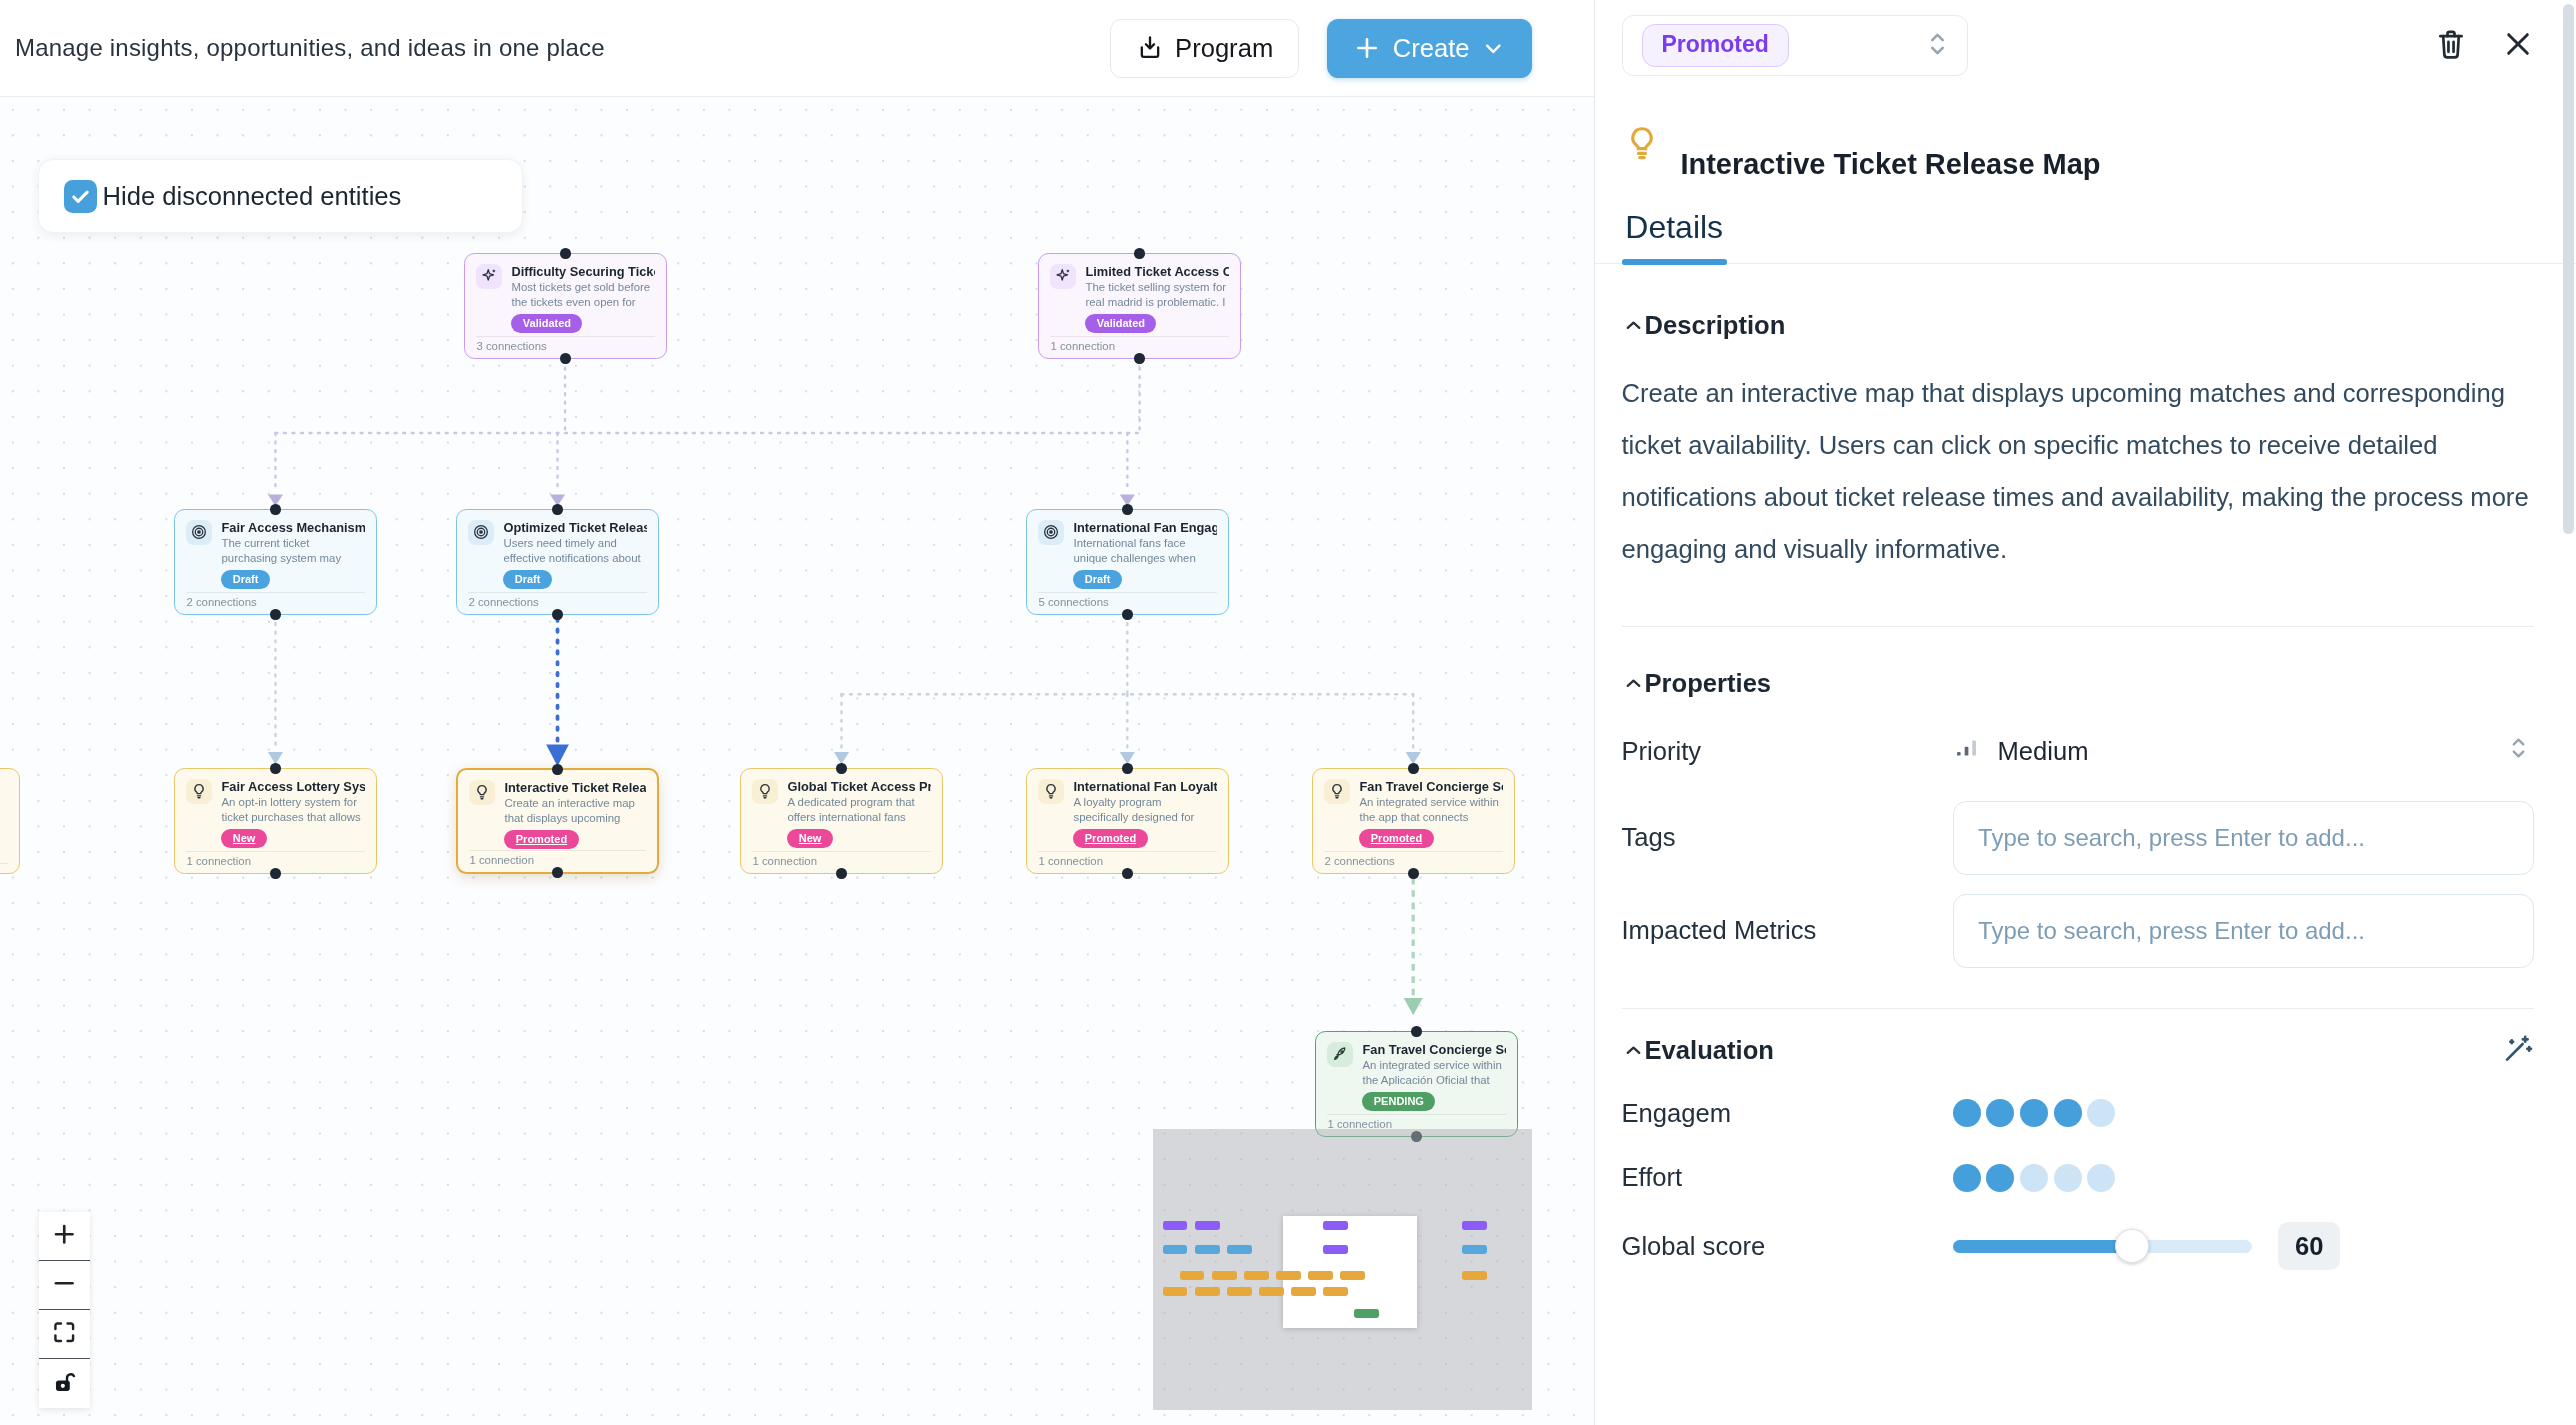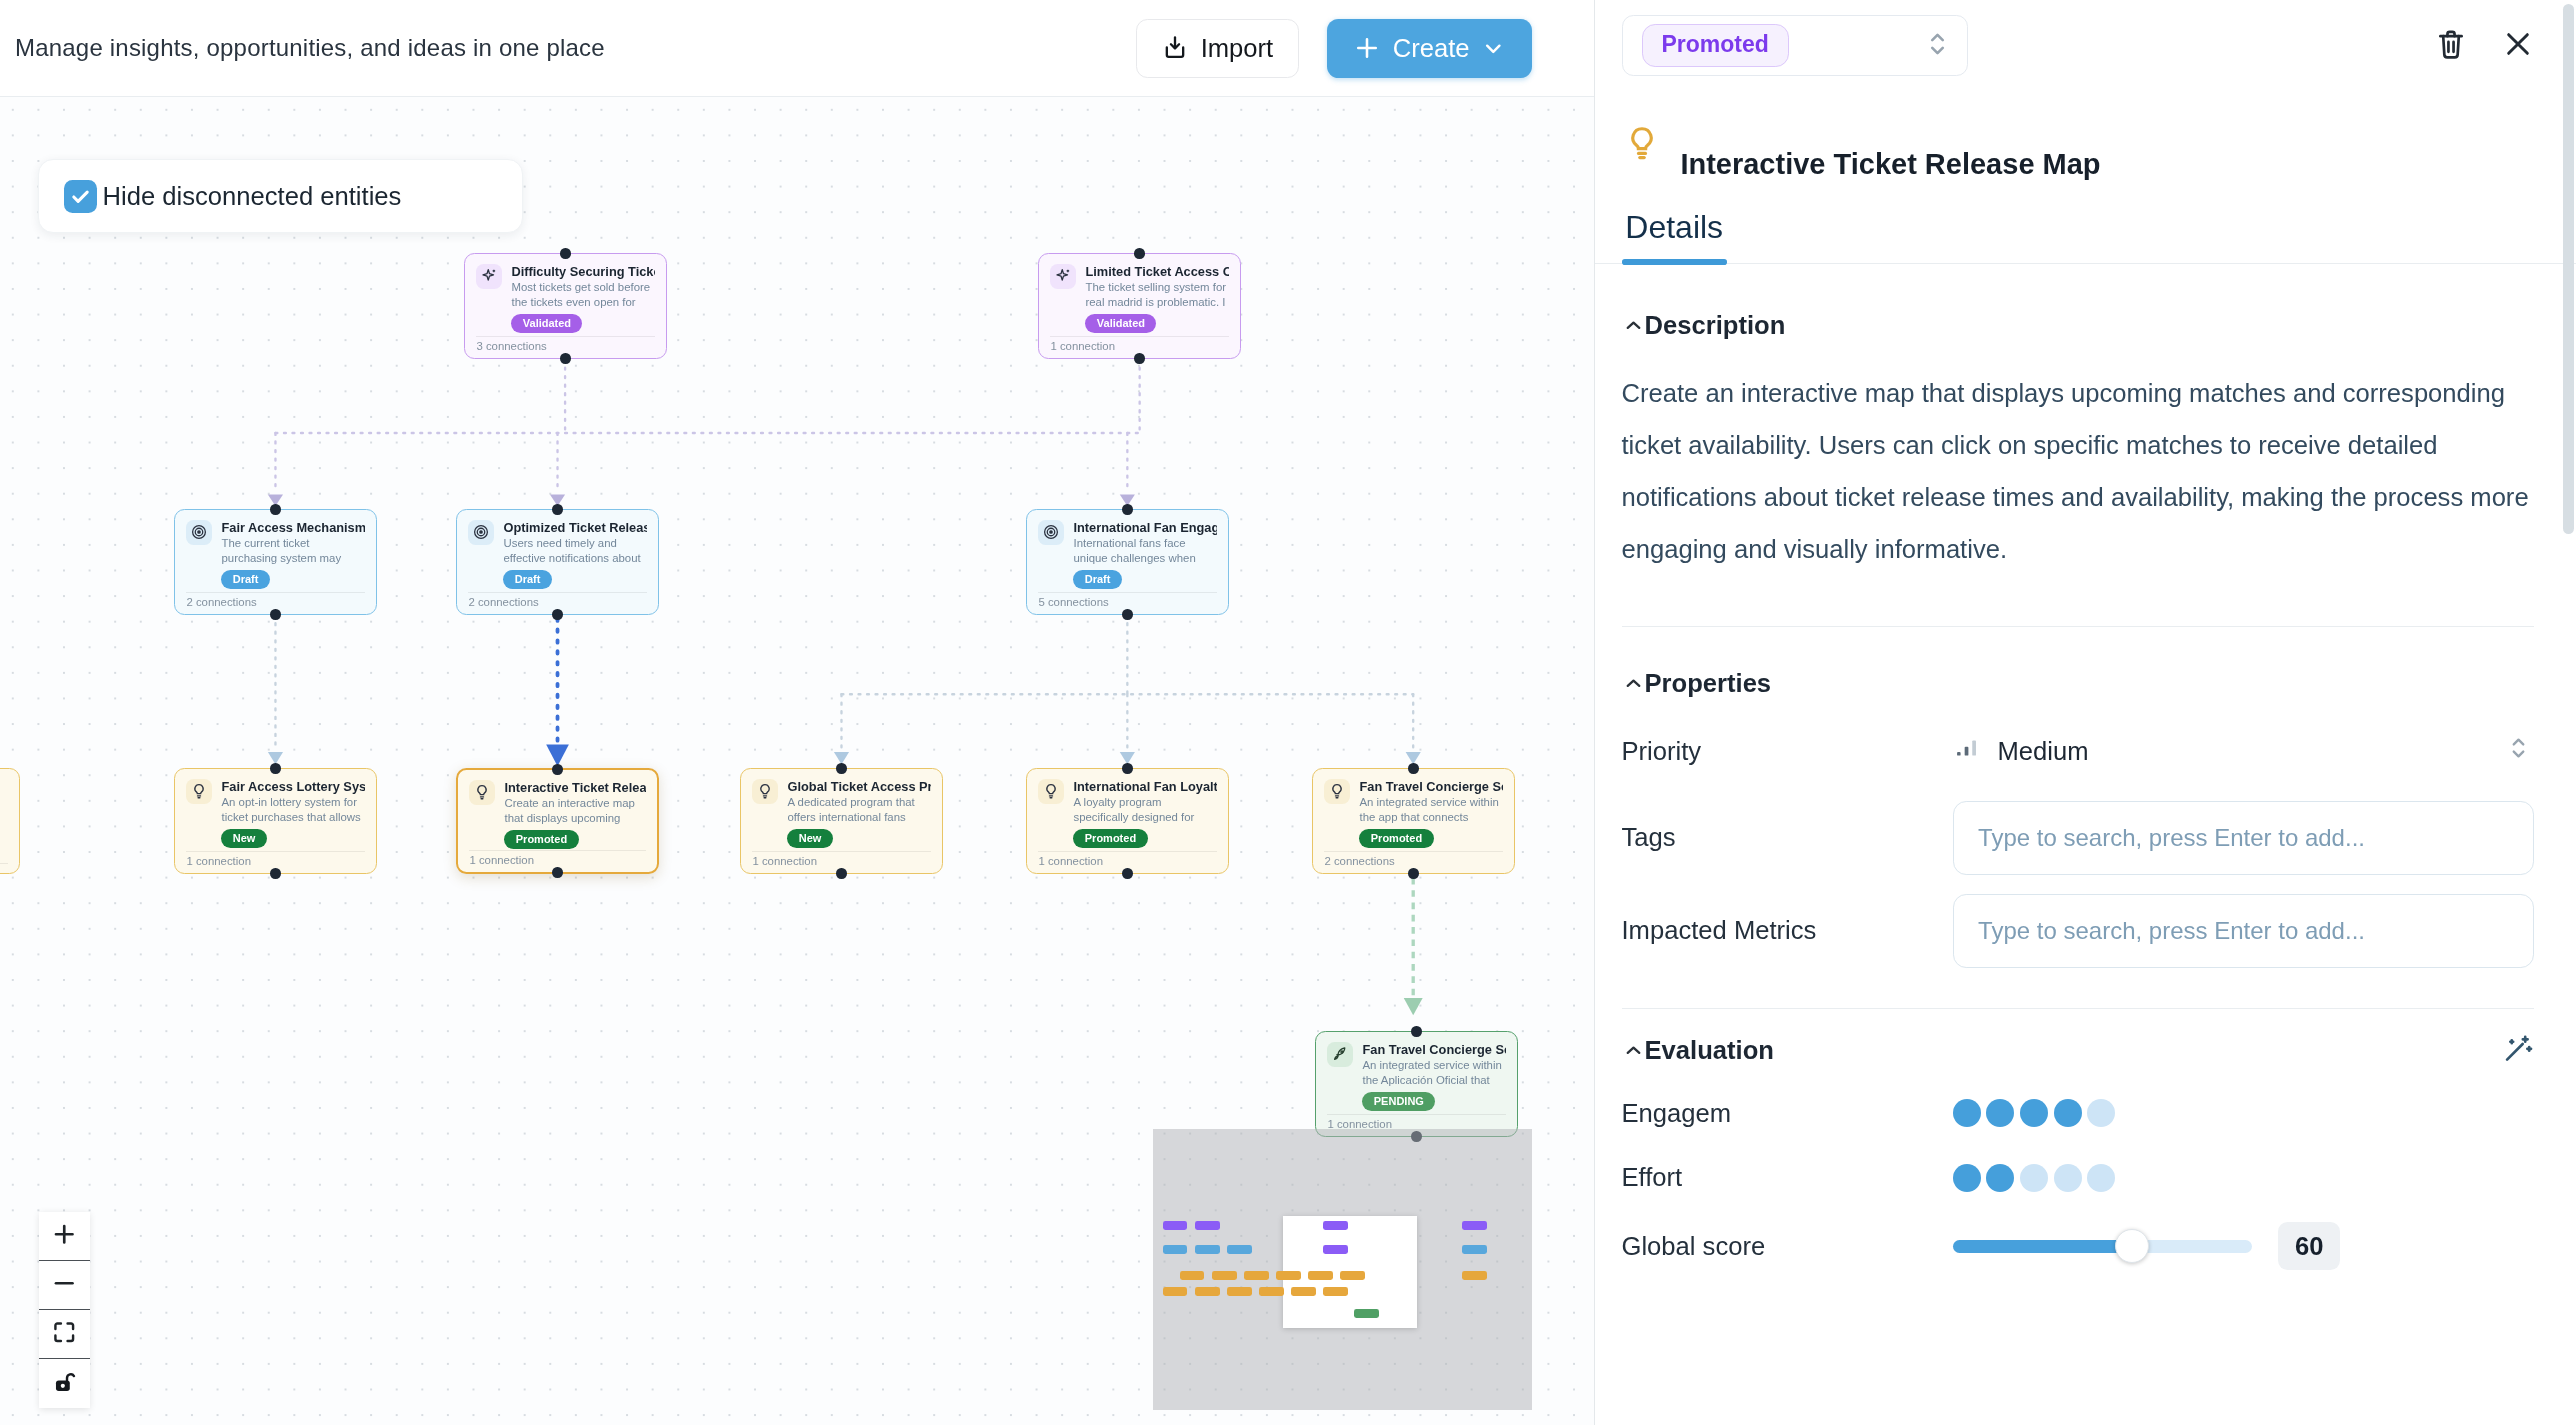--- a/index.html
+++ b/index.html
@@ -62,21 +62,21 @@
   .node--idea .n-icon { background: #f8efd4; }
   .node--solution .n-icon { background: #d8ecdd; }
   .n-ic { display: none; width: 18px; height: 18px; }
   .n-txt { flex: 1; min-width: 0; }
   .n-title { font-size: 12.8px; font-weight: bold; color: #1b2531; white-space: nowrap; overflow: hidden; }
   .n-desc { font-size: 11.4px; line-height: 14.7px; color: #73879a; max-height: 29px; overflow: hidden; margin-top: 1.9px; }
   .n-badge { margin: 4.7px 0 0 35px; align-self: flex-start; color: #fff; font-size: 11px; font-weight: bold;
              padding: 2.8px 11.4px 3.8px; border-radius: 10.4px; }
   .node--insight .n-badge { background: #a55fe8; }
   .node--opportunity .n-badge { background: #4aa3df; }
-  .node--idea .n-badge { background: #15803d; }
+  .node--idea .n-badge { background: #ec4899; text-decoration: underline; }
   .node--solution .n-badge { background: #4f9e63; }
   .n-foot { margin-top: auto; border-top: 0.9px solid rgba(0,0,0,.07); padding-top: 3.8px;
             font-size: 11.4px; color: #83919f; }
 
   
   .minimap { position: absolute; left: 1153px; top: 1032px; width: 379px; height: 281px;
              background: rgba(175,178,182,.5); z-index: 5; }
   .mm-viewport { position: absolute; left: 130px; top: 87px; width: 134px; height: 112px;
                  background: #fff; box-shadow: 0 0.9px 5.7px rgba(0,0,0,.18); }
   .mm-r { position: absolute; width: 24.6px; height: 8.5px; border-radius: 2.4px; }
@@ -159,21 +159,21 @@
       <div class="hdr-title">Manage insights, opportunities, and ideas in one place</div>
       <div class="hdr-actions">
         <button class="btn btn-import">
           <span>
               <svg width="28" height="28" viewBox="0 0 24 24" fill="none" stroke="#14181d" stroke-width="2" stroke-linecap="round" stroke-linejoin="round">
                 <path d="M12 3v9"></path>
                 <path d="M8.5 8.8L12 12.3l3.5-3.5"></path>
                 <path d="M5 11.5V18a1.6 1.6 0 0 0 1.6 1.6h10.8A1.6 1.6 0 0 0 19 18v-6.5"></path>
               </svg>
             </span>
-          <span>Import</span>
+          <span>Program</span>
         </button>
         <button class="btn btn-create">
           <span>
               <svg width="28" height="28" viewBox="0 0 24 24" fill="none" stroke="#fff" stroke-width="2.2" stroke-linecap="round">
                 <path d="M12 4.5v15M4.5 12h15"></path>
               </svg>
             </span>
           <span>Create</span>
           <span>
               <svg width="24.6" height="24.6" viewBox="0 0 24 24" fill="none" stroke="#fff" stroke-width="2.4" stroke-linecap="round" stroke-linejoin="round">

